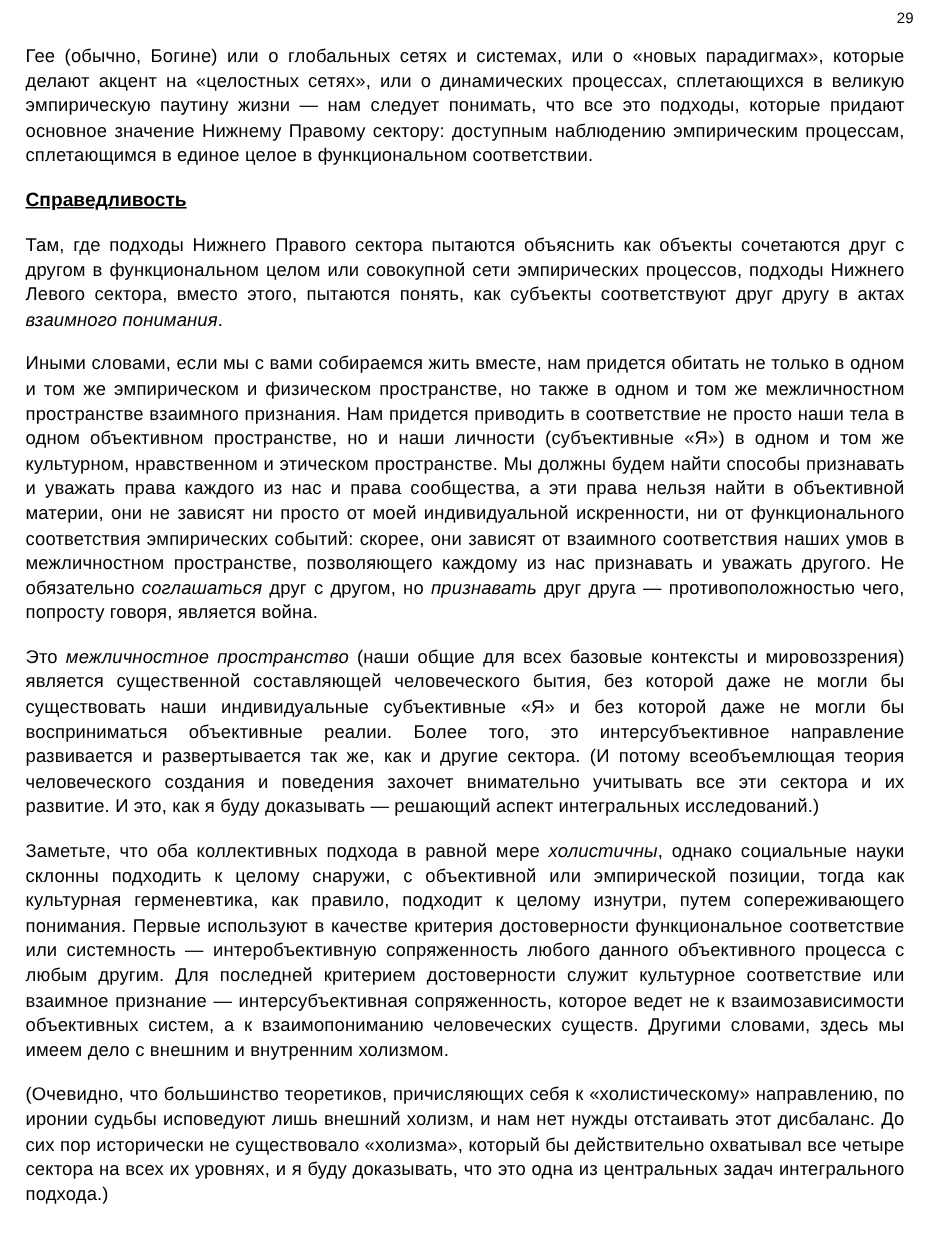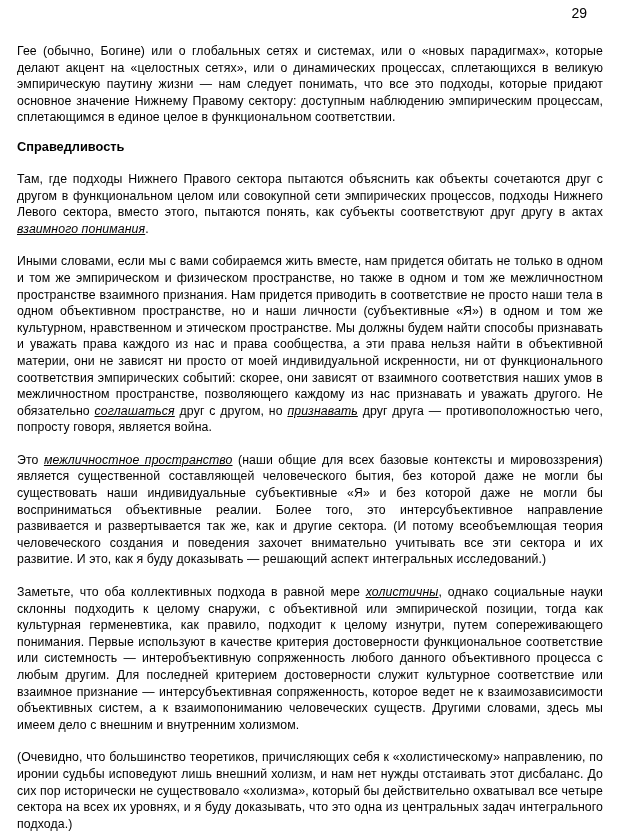--- a/index.html
+++ b/index.html
@@ -18,40 +18,40 @@
     width: 620px;
     height: 838px;
     box-sizing: border-box;
     padding: 27px 17px 6px 17px;
     overflow: hidden;
     background: #ffffff;
   }
   .page-number {
     position: absolute;
     top: 5px;
-    right: 33px;
-    font-size: 14px;
+    right: 11px;
+    font-size: 10px;
     line-height: 16px;
   }
   .content p {
-    margin: 16px 0 13px 0;
+    margin: 2px 0 13px 0;
     font-size: 12.3px;
     line-height: 16.6px;
     text-align: justify;
     letter-spacing: 0.1px;
   }
   .content h2 {
     margin: 0 0 14px 0;
     font-size: 12.8px;
     line-height: 16px;
     font-weight: bold;
+    text-decoration: underline;
   }
   .content em {
     font-style: italic;
-    text-decoration: underline;
   }
 </style>
 </head>
 <body>
 
 <div class="page">
 
   <div class="page-number">29</div>
 
   <div class="content">

